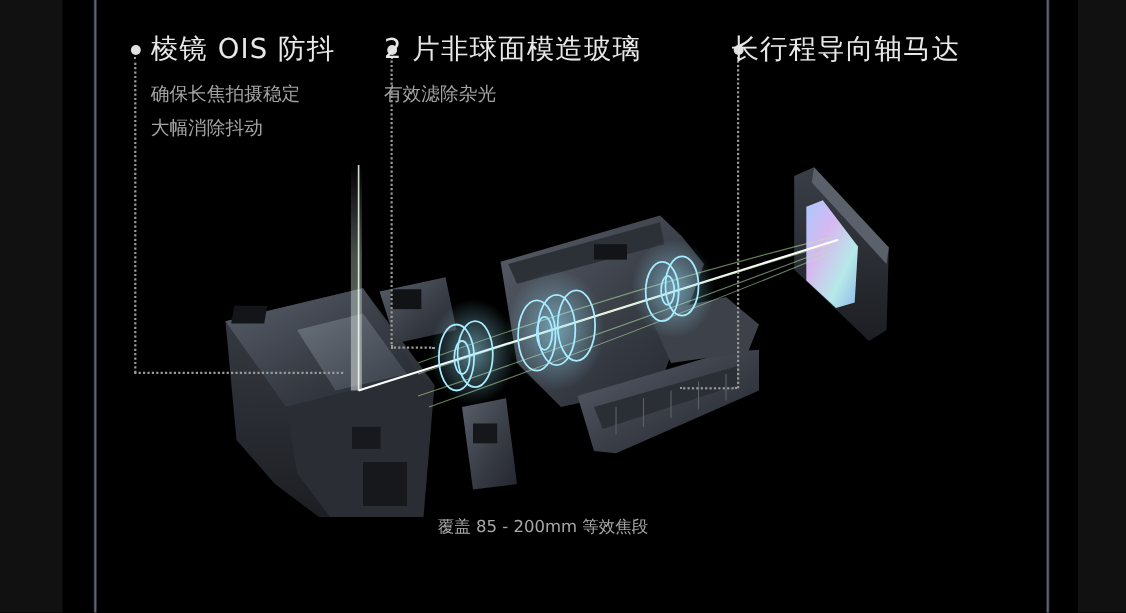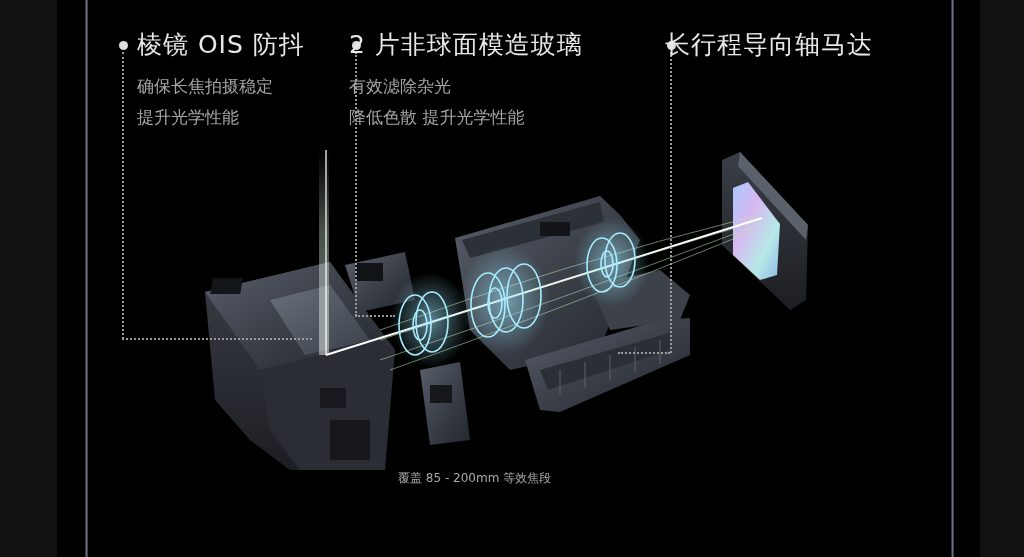--- a/index.html
+++ b/index.html
@@ -8,21 +8,21 @@
   .side-left { position:absolute; left:0; top:0; width:57px; height:557px; background:#111; }
   .side-right { position:absolute; left:980px; top:0; width:44px; height:557px; background:#111; }
   .bezel { position:absolute; top:0; width:3px; height:557px;
            background:linear-gradient(90deg,#1a1a22,#6a6f86,#2a2c38); }
   .feature { position:absolute; top:30px; color:#e8e8e8; }
   .feature .title { font-size:25px; line-height:30px; letter-spacing:1px; white-space:nowrap; }
   .feature .desc { font-size:17px; color:#a4a4a4; line-height:31px; margin-top:11px; white-space:nowrap; }
   .dot { position:absolute; width:9px; height:9px; border-radius:50%; background:#e0e0e0; }
   .vline { position:absolute; width:0; border-left:2px dotted #9a9a9a; }
   .hline { position:absolute; height:0; border-top:2px dotted #9a9a9a; }
-  .caption { position:absolute; left:398px; top:470px; font-size:12px; color:#a9a9a9; white-space:nowrap; }
+  .caption { position:absolute; left:398px; top:470px; font-size:15px; color:#a9a9a9; white-space:nowrap; }
   svg.art { position:absolute; left:0; top:0; }
 </style>
 </head>
 <body>
 
 <div class="side-left"></div>
 <div class="side-right"></div>
 <div class="bezel" style="left:85px"></div>
 <div class="bezel" style="left:951px"></div>
 
@@ -138,29 +138,28 @@
 <div class="hline" style="left:355px;top:315px;width:40px"></div>
 
 <div class="dot" style="left:667px;top:41px"></div>
 <div class="vline" style="left:670px;top:52px;height:301px"></div>
 <div class="hline" style="left:618px;top:352px;width:52px"></div>
 
 <div class="feature" style="left:137px">
   <div class="title">棱镜 OIS 防抖</div>
   <div class="desc">
     <div>确保长焦拍摄稳定</div>
-    <div>提升光学性能</div>
+    <div>大幅消除抖动</div>
   </div>
 </div>
 
 <div class="feature" style="left:349px">
   <div class="title">2 片非球面模造玻璃</div>
   <div class="desc">
     <div>有效滤除杂光</div>
-    <div>降低色散 提升光学性能</div>
   </div>
 </div>
 
 <div class="feature" style="left:665px">
   <div class="title">长行程导向轴马达</div>
 </div>
 
 <div class="caption">覆盖 85 - 200mm 等效焦段</div>
 
 </body></html>

